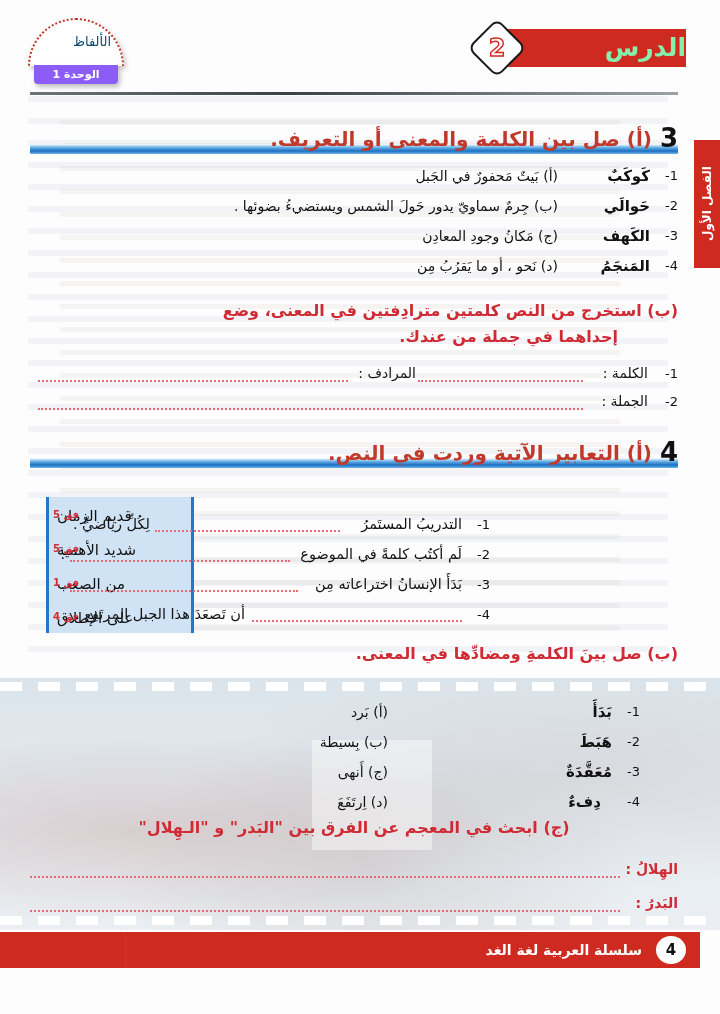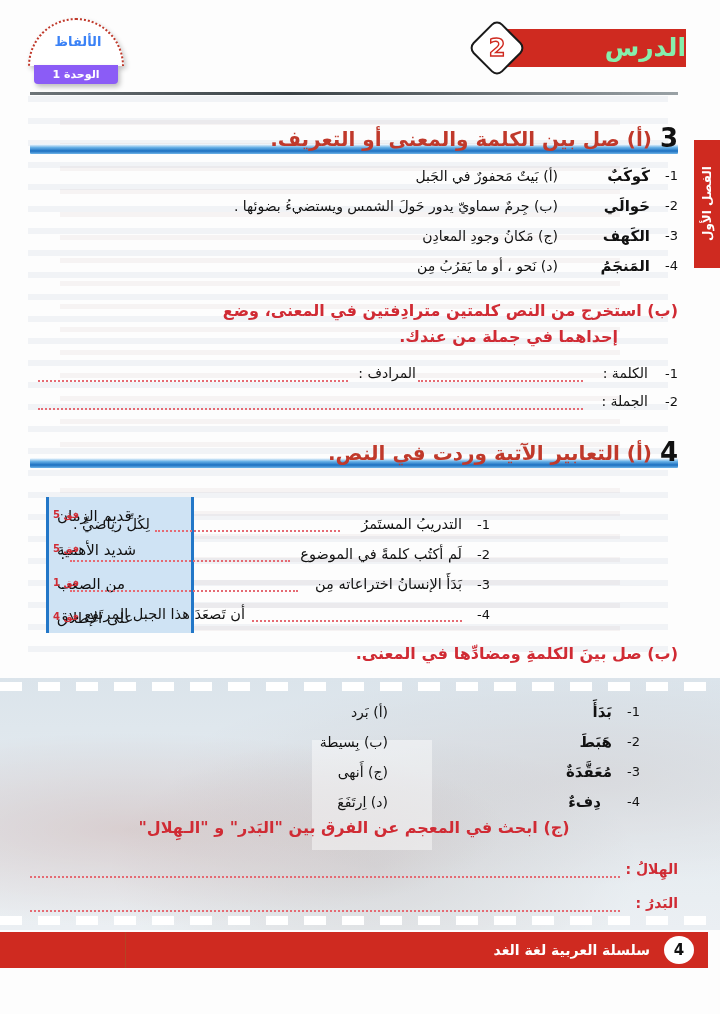--- a/index.html
+++ b/index.html
@@ -44,22 +44,22 @@
   .unit-dome{
     position:absolute;left:0;top:0;width:96px;height:48px;
     background:#fff;
     border:2px dotted #c0392b;
     border-bottom:none;
     border-radius:48px 48px 0 0;
     box-sizing:border-box;
     box-shadow:2px 3px 5px rgba(0,0,0,.22);
   }
   .unit-word{
-    position:absolute;left:2px;top:16px;width:96px;
-    text-align:center;font-size:13px;font-weight:bold;color:#3b82f6;
+    position:absolute;left:16px;top:16px;width:96px;
+    text-align:center;font-size:13px;font-weight:normal;color:#0c4a6e;
     letter-spacing:-.3px;
   }
   .unit-strip{
     position:absolute;left:6px;top:47px;width:84px;height:19px;
     background:#8b5cf6;border-radius:0 0 4px 4px;
     box-shadow:2px 3px 5px rgba(0,0,0,.25);
   }
   .unit-strip span{
     display:block;text-align:center;color:#fff;font-size:11px;
     font-weight:bold;line-height:19px;
@@ -207,21 +207,20 @@
       #ffffff 0px,#ffffff 22px,
       rgba(0,0,0,0) 22px, rgba(0,0,0,0) 38px);
   }
   .perf.top{top:4px;}
   .perf.bot{top:238px;}
 
   
   .footer{
     position:absolute;left:0;bottom:46px;width:700px;height:36px;
     background:#cf2a20;
-    padding-left:8px;
   }
   .footer-txt{
     position:absolute;right:58px;top:0;line-height:36px;
     color:#fff;font-size:14px;font-weight:bold;
   }
   .footer-oval{
     position:absolute;right:14px;top:4px;width:30px;height:28px;
     background:#fff;border-radius:50%;
   }
   .footer-oval span{

